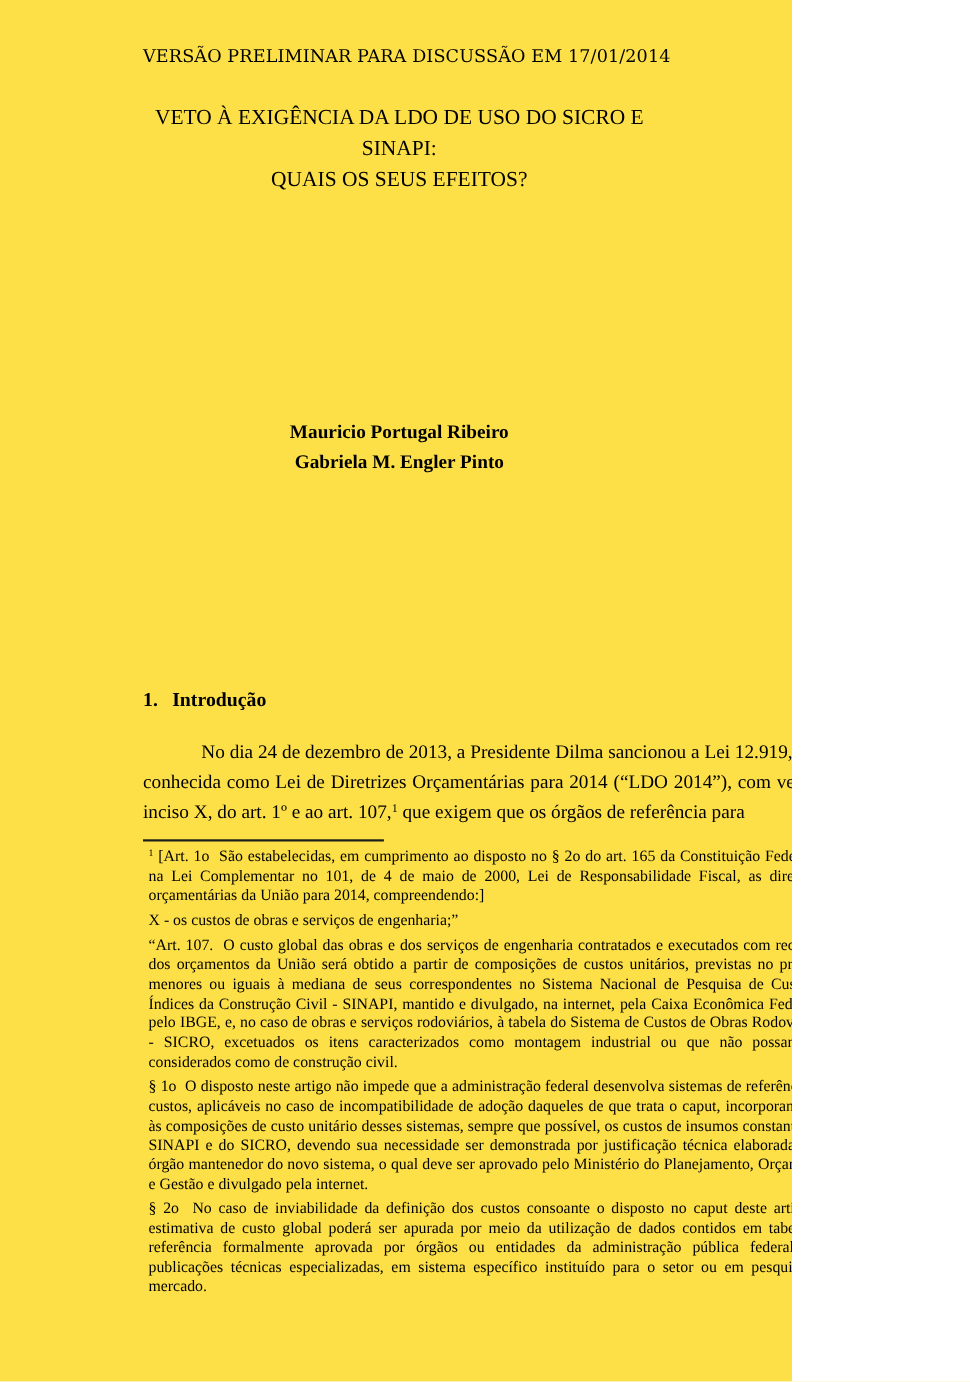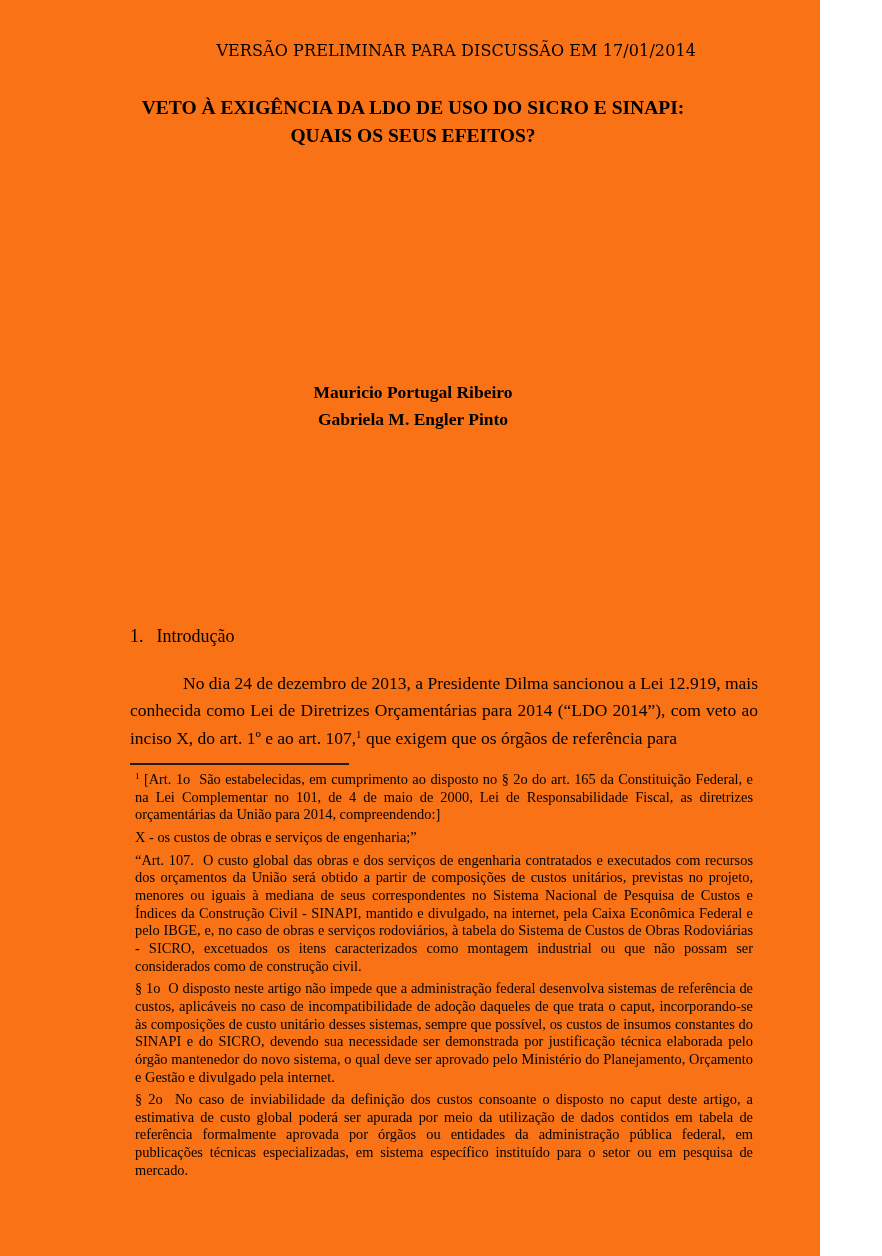--- a/index.html
+++ b/index.html
@@ -2,23 +2,23 @@
 <html lang="pt"><head>
 <meta charset="utf-8">
 <style>
   html, body {
     margin: 0;
     padding: 0;
     background: #ffffff;
   }
   .page {
     position: relative;
-    width: 820px;
+    width: 720px;
     height: 1256px;
-    background: #f97316;
+    background: #fde047;
     color: #000000;
     font-family: "Liberation Serif", "DejaVu Serif", serif;
     overflow: hidden;
   }
   .draft-stamp {
     position: absolute;
     top: 40px;
     left: 130px;
     right: 124px;
     text-align: right;
@@ -27,39 +27,39 @@
     line-height: 22px;
     letter-spacing: 0.1px;
     white-space: nowrap;
   }
   .paper-title {
     position: absolute;
     top: 94px;
     left: 130px;
     right: 124px;
     text-align: center;
-    font-weight: bold;
+    font-weight: normal;
     font-size: 19.5px;
     line-height: 28px;
   }
   .authors {
     position: absolute;
     top: 379px;
     left: 130px;
     right: 124px;
     text-align: center;
     font-weight: bold;
     font-size: 17.5px;
     line-height: 27px;
   }
   .section-heading {
     position: absolute;
     top: 624px;
     left: 130px;
-    font-weight: normal;
+    font-weight: bold;
     font-size: 18px;
     line-height: 24px;
   }
   .section-heading .sec-num {
     display: inline-block;
   }
   .section-heading .sec-label {
     display: inline-block;
     margin-left: 13px;
   }

